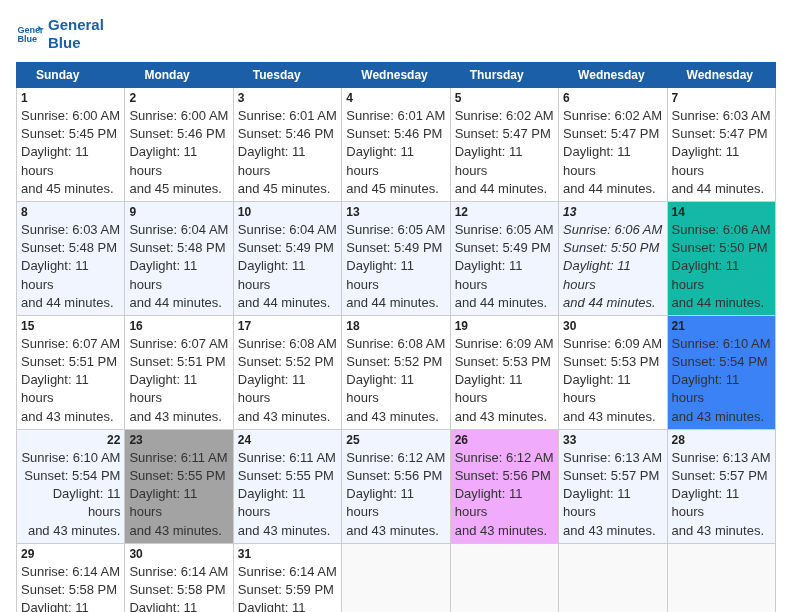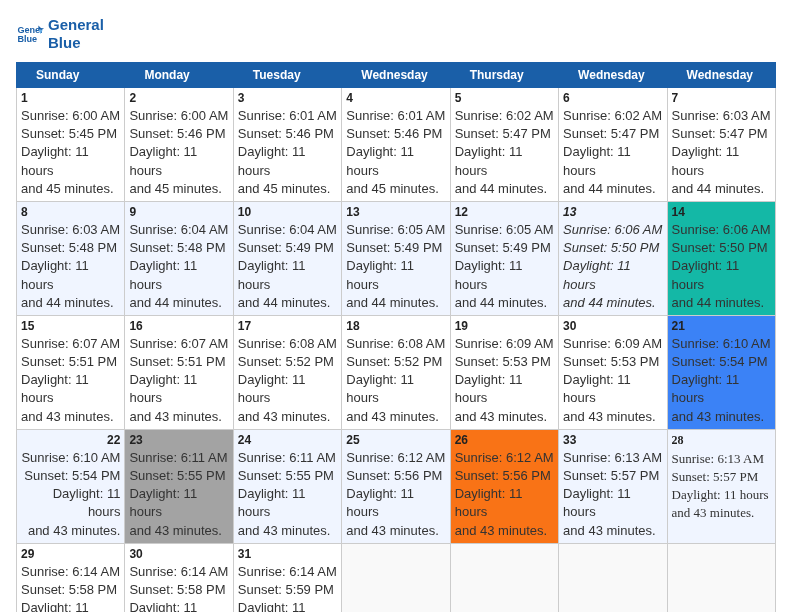--- a/index.html
+++ b/index.html
@@ -308,35 +308,35 @@
 Daylight: 11 hours
 and 43 minutes.</div>
           </td>
           <td style="background: rgb(240, 245, 255);">
             <span class="day-number">25</span>
             <div class="day-info" style="white-space: pre-line;">Sunrise: 6:12 AM
 Sunset: 5:56 PM
 Daylight: 11 hours
 and 43 minutes.</div>
           </td>
-          <td style="background: #f97316;">
+          <td style="background: #f0abfc;">
             <span class="day-number">26</span>
             <div class="day-info" style="white-space: pre-line;">Sunrise: 6:12 AM
 Sunset: 5:56 PM
 Daylight: 11 hours
 and 43 minutes.</div>
           </td>
           <td style="background: rgb(240, 245, 255);">
             <span class="day-number">33</span>
             <div class="day-info" style="white-space: pre-line;">Sunrise: 6:13 AM
 Sunset: 5:57 PM
 Daylight: 11 hours
 and 43 minutes.</div>
           </td>
-          <td style="background: rgb(240, 245, 255); font-family: Liberation Serif, serif;">
+          <td style="background: rgb(240, 245, 255);">
             <span class="day-number">28</span>
             <div class="day-info" style="white-space: pre-line;">Sunrise: 6:13 AM
 Sunset: 5:57 PM
 Daylight: 11 hours
 and 43 minutes.</div>
           </td>
         </tr>
         <tr>
           <td style="background: rgb(255, 255, 255);">
             <span class="day-number">29</span>

